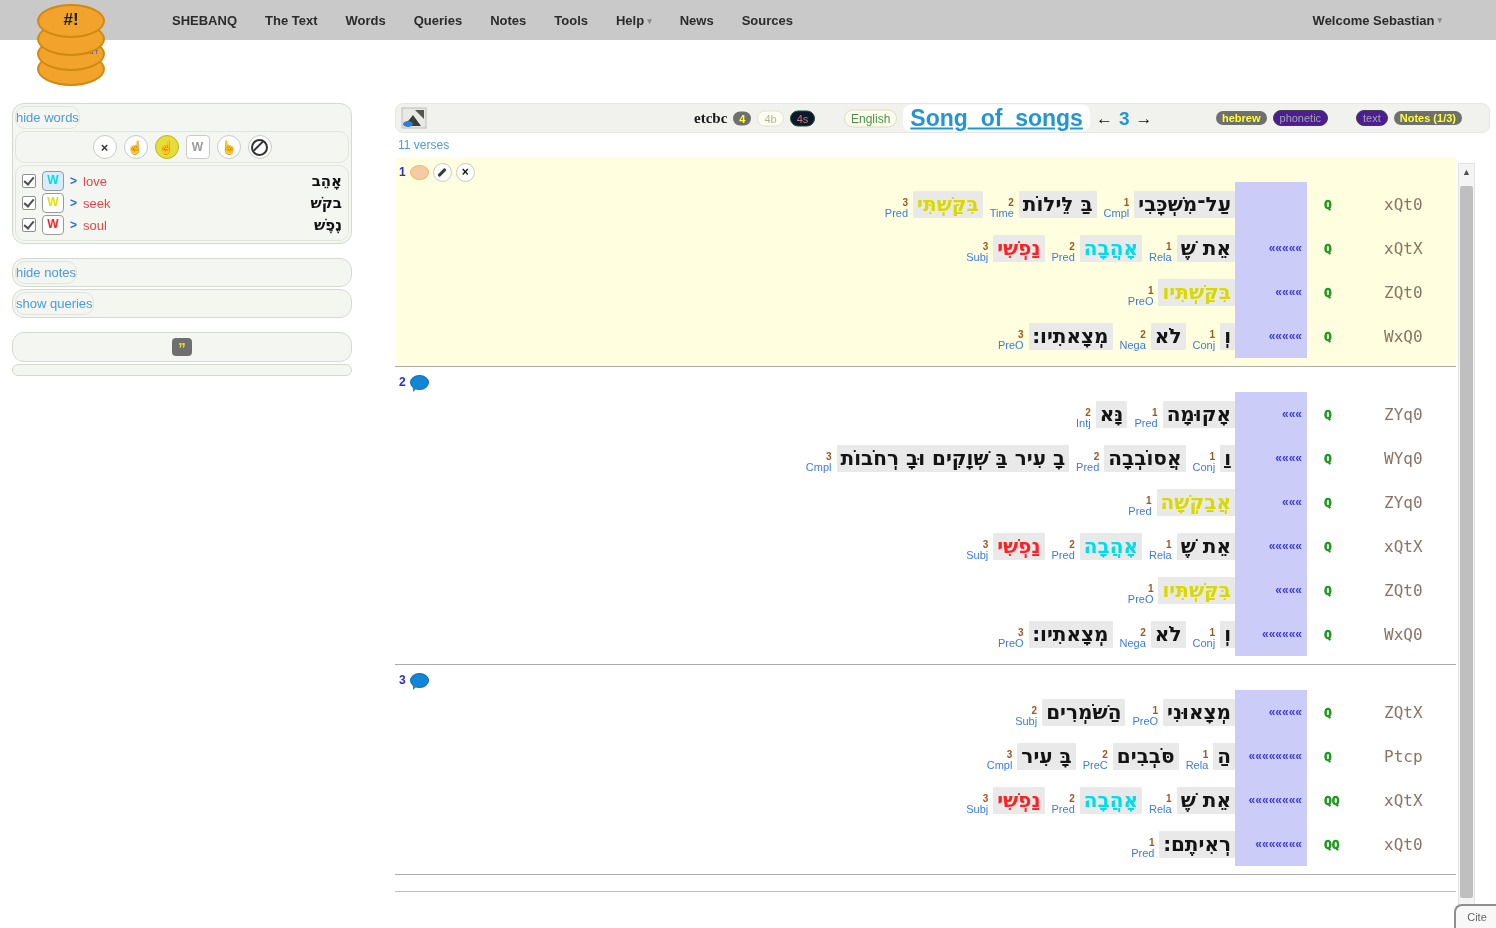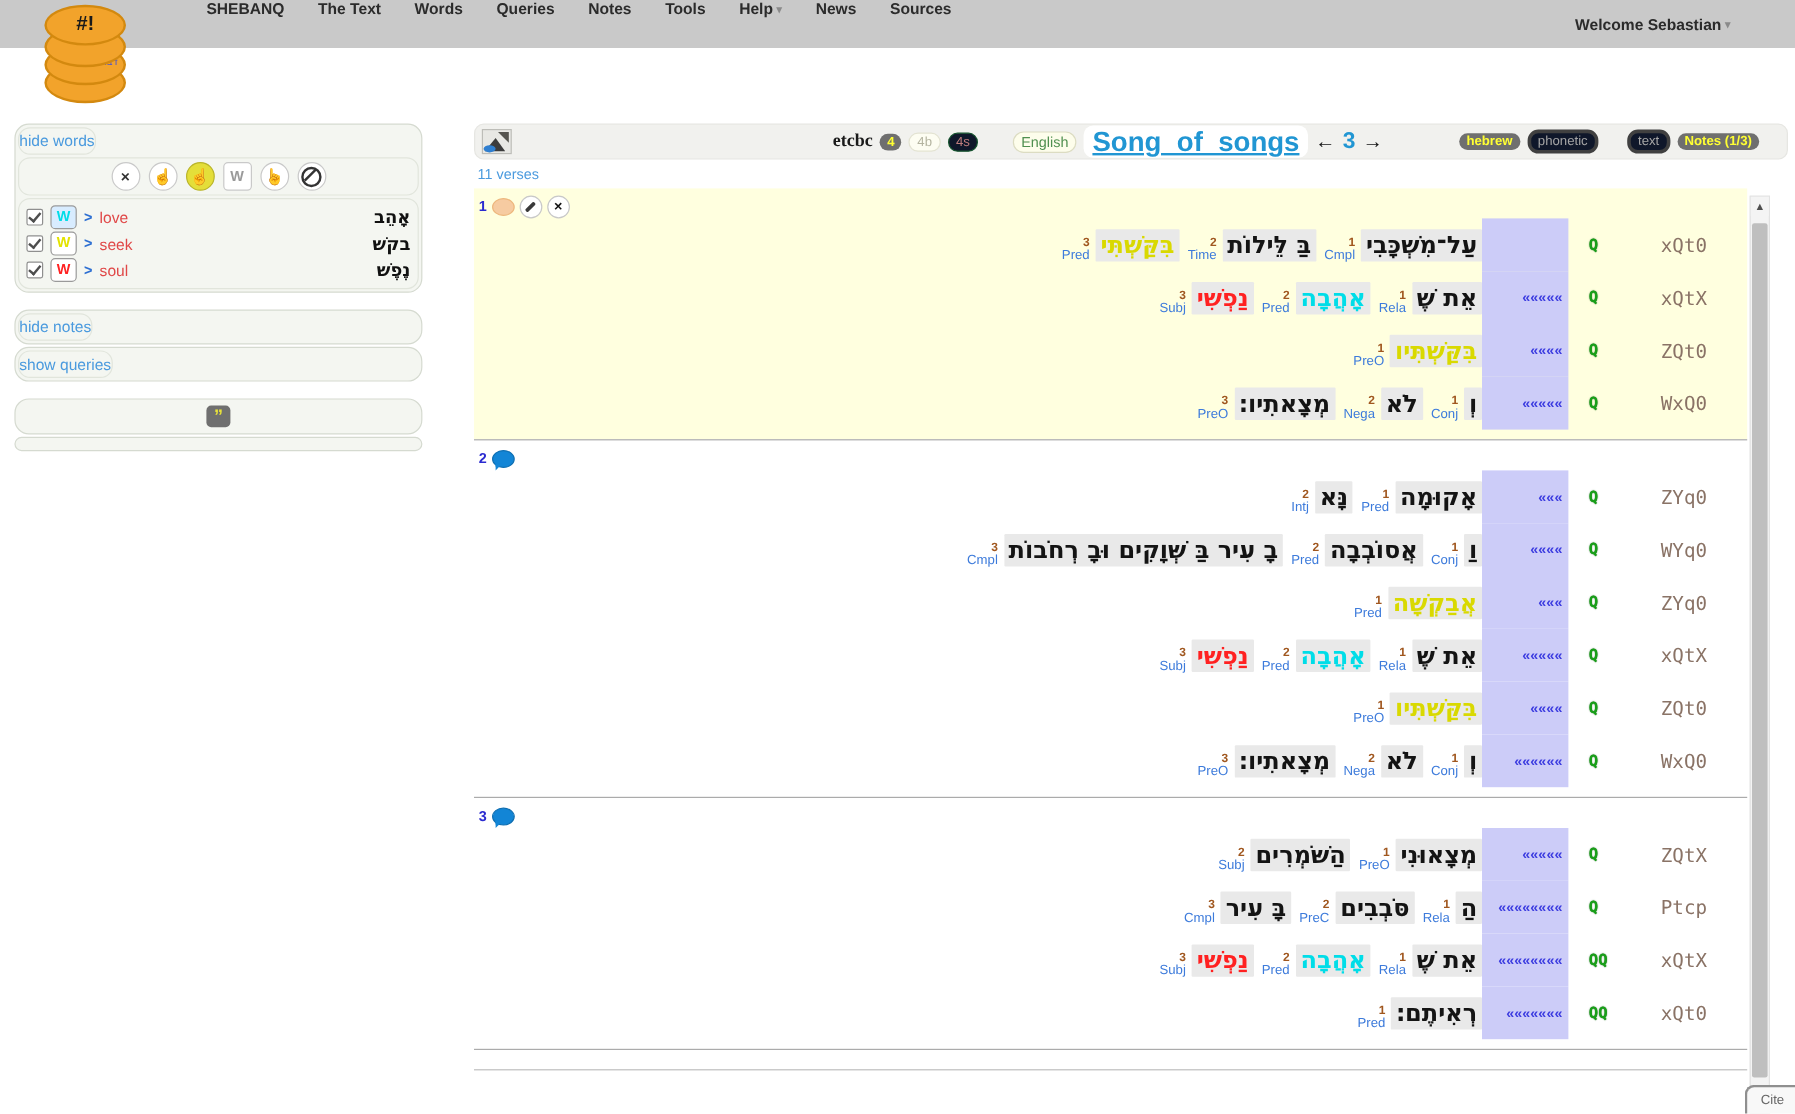--- a/index.html
+++ b/index.html
@@ -1,21 +1,21 @@
 <!DOCTYPE html>
 <html><head>
 <meta charset="utf-8">
 <style>
   html,body{margin:0;padding:0}
   body{width:1496px;height:928px;position:relative;background:#fff;overflow:hidden;
        font-family:"Liberation Sans",sans-serif;color:#222}
 
   
   .navbar{position:absolute;left:0;top:0;width:100%;height:40px;background:#c9c9c9}
-  .nav-menu{position:absolute;left:172px;top:0;height:40px;display:flex;gap:28px}
+  .nav-menu{position:absolute;left:172px;top:0;height:40px;display:flex;align-items:center;gap:28px}
   .nav-item{font-size:13px;font-weight:bold;color:#2b2b2b;cursor:pointer;white-space:nowrap}
   .nav-item .caret{color:#8a8a8a;font-size:9px;margin-left:3px;vertical-align:1px}
   .nav-user{position:absolute;right:54px;top:0;height:40px;display:flex;align-items:center;
             font-size:13px;font-weight:bold;color:#2b2b2b;cursor:pointer}
   .nav-user .caret{color:#8a8a8a;font-size:9px;margin-left:3px}
 
   
   .logo{position:absolute;left:36px;top:4px;width:70px;height:82px;cursor:pointer}
   .coin{position:absolute;left:1px;width:64px;height:30px;background:#f2a32b;
         border:2px solid #d3890f;border-radius:50%}
@@ -64,21 +64,21 @@
   .g-resource{left:298px}
   .g-book{left:448px}
   .g-script{left:820px}
   .g-views{left:960px}
   .resname{font-family:"Liberation Serif",serif;font-weight:bold;font-size:15px;color:#1a1a1a}
   .pill{border-radius:9px;font-size:11px;padding:1px 6px;cursor:pointer}
   .pill.dark{background:#6f6f6f;color:#ffff33;font-weight:bold}
   .pill.lite{background:#fdfdf2;color:#b4b4a0;border:1px solid #e3e3d2}
   .pill.pink{background:#0f172a;color:#c07d7d;border:1px solid #14532d}
   .pill.lang{background:#fdfdeb;color:#4f8f4f;font-weight:normal;border:1px solid #dcdcc2;font-size:12px}
-  .pill.ghost{background:#0f172a;color:#a5a5a5;border:3px solid #404040}
+  .pill.ghost{background:#4c1d95;color:#a5a5a5;border:1px solid #404040}
   .bookpill{background:#fff;border-radius:8px;padding:0 7px;cursor:pointer}
   .bookname{font-size:23px;font-weight:bold;color:#2196d3;text-decoration:underline}
   .chapnum{font-size:19px;font-weight:bold;color:#2196d3;cursor:pointer}
   .navarrow{font-size:17px;font-weight:bold;color:#111;cursor:pointer}
   .verscount{position:absolute;left:398px;top:138px;font-size:12px;color:#4a9ade}
 
   
   .verses{position:absolute;left:395px;top:157px;width:1061px}
   .verse{background:#fff;padding:2px 0 8px 0}
   .verse.note{background:#ffffdf}

